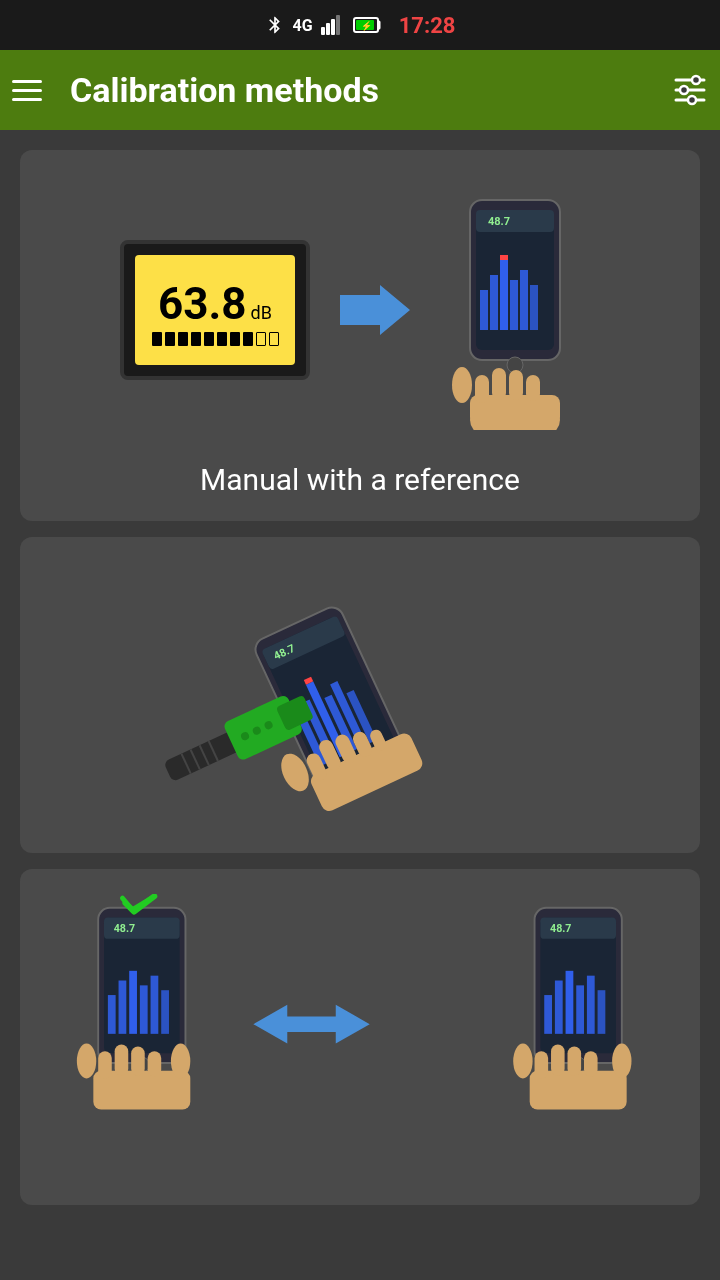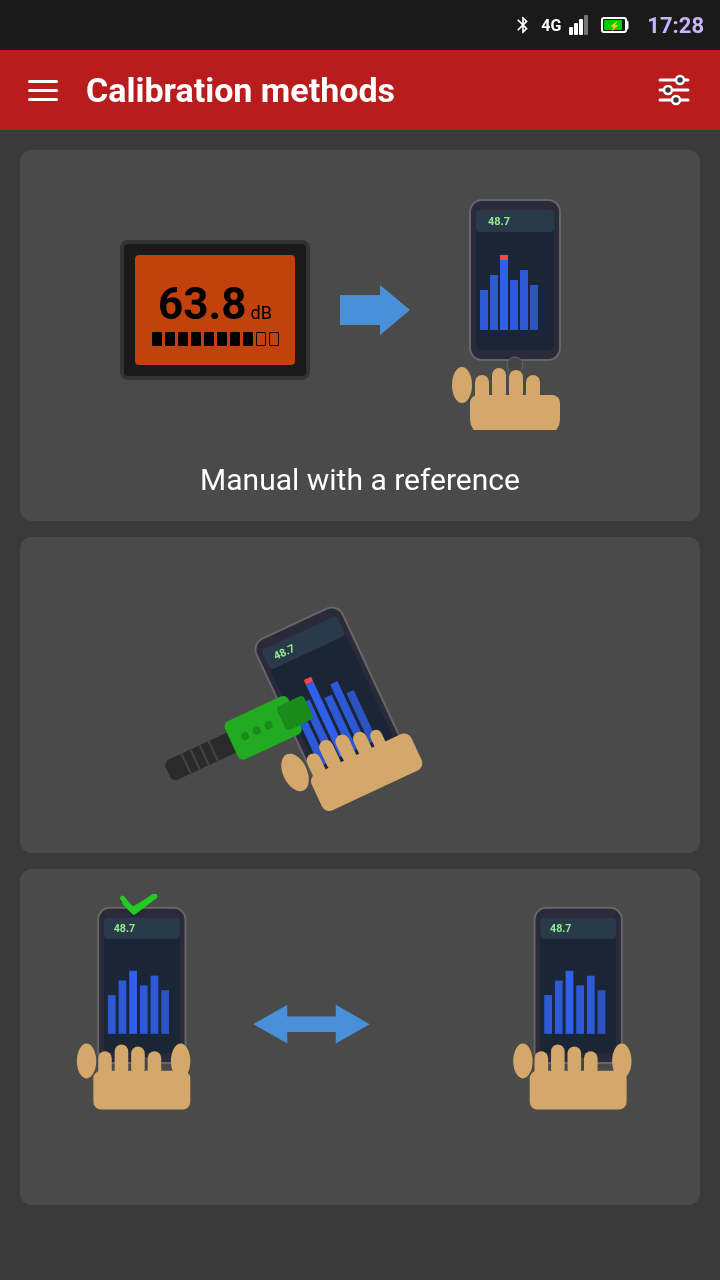--- a/index.html
+++ b/index.html
@@ -12,44 +12,44 @@
       color: white;
     }
 
     
     .status-bar {
       width: 720px;
       height: 50px;
       background: #1a1a1a;
       display: flex;
       align-items: center;
-      justify-content: flex-end;
+      justify-content: center;
       padding: 0 16px;
       gap: 10px;
     }
     .status-bar .icons {
       display: flex;
       align-items: center;
       gap: 8px;
     }
     .status-time {
       font-size: 22px;
       font-weight: bold;
-      color: #c4b5fd;
+      color: #ef4444;
       margin-left: 8px;
     }
 
     
     .top-bar {
       width: 720px;
       height: 80px;
-      background: #b91c1c;
-      display: flex;
-      align-items: center;
-      padding: 0 20px;
+      background: #4d7c0f;
+      display: flex;
+      align-items: center;
+      padding: 0 4px;
       gap: 20px;
     }
     .hamburger-btn {
       display: flex;
       flex-direction: column;
       gap: 6px;
       cursor: pointer;
       padding: 8px;
     }
     .hamburger-btn span {
@@ -120,21 +120,21 @@
       background: #1a1a1a;
       border: 4px solid #333;
       border-radius: 8px;
       display: flex;
       flex-direction: column;
       align-items: center;
       justify-content: center;
       padding: 10px;
     }
     .sound-meter-screen {
-      background: #c2410c;
+      background: #fde047;
       width: 160px;
       height: 110px;
       border-radius: 4px;
       display: flex;
       flex-direction: column;
       align-items: center;
       justify-content: center;
       padding: 24px;
     }
     .meter-value {

